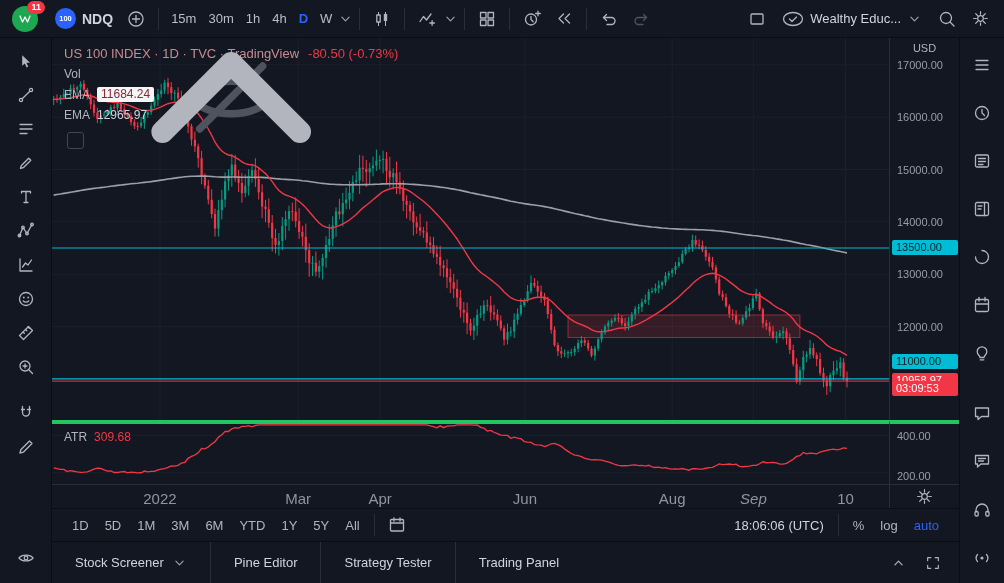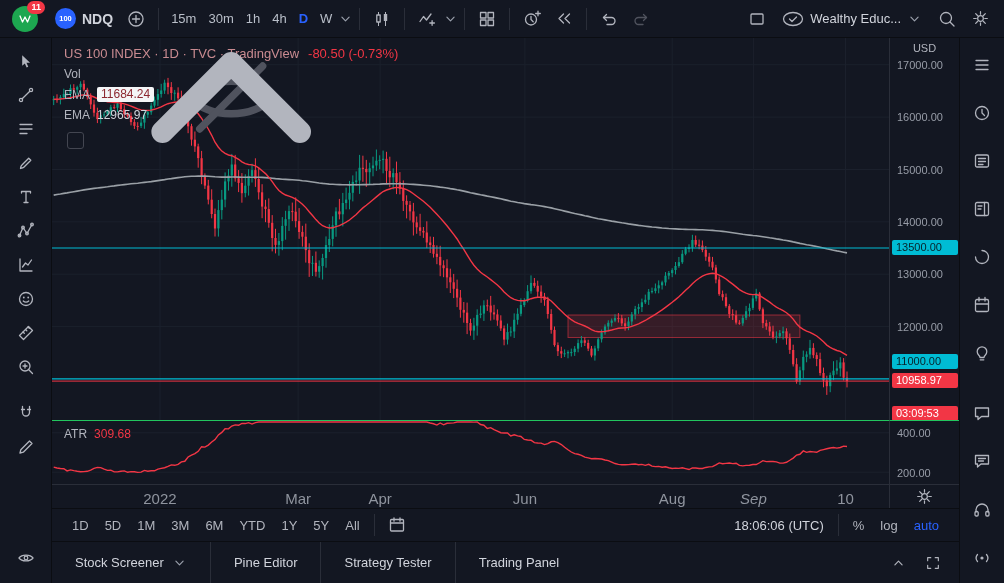--- a/index.html
+++ b/index.html
@@ -28,21 +28,21 @@
 .right-rail{flex:0 0 45px;border-left:1px solid #0b0d12;display:flex;flex-direction:column;align-items:center;padding:12px 0 10px;gap:18px;background:#131722}
 .tool{width:34px;height:30px;border-radius:4px;display:flex;align-items:center;justify-content:center;color:#b2b5be;cursor:pointer}
 .gap-top{margin-top:12px}
 .push-bottom{margin-top:auto}
 .center{flex:1;display:flex;flex-direction:column;min-width:0}
 
 .chart-grid{display:grid;grid-template-columns:1fr 70px;grid-template-rows:382px 64px 24px;background:#131722}
 .plot{position:relative;overflow:hidden;cursor:crosshair}
 .plot svg{position:absolute;inset:0;width:100%;height:100%}
 .axis-col{position:relative;border-left:1px solid #2a2e39;font-size:11px;color:#989da8;overflow:hidden}
-.bt-strong{border-top:1px solid #22c55e}
+.bt-strong{border-top:4px solid #22c55e}
 .bt{border-top:1px solid #2a2e39}
 .usd{position:absolute;top:4px;left:0;right:0;text-align:center;color:#b2b5be}
 .tick{position:absolute;left:7px;line-height:14px}
 .axis-badge{position:absolute;left:2px;width:66px;line-height:15px;border-radius:2px;padding:0 4px;font-size:11px}
 .axis-badge.cyan{background:#00bcd4;color:#06232a}
 .axis-badge.red{background:#f23645;color:#fff}
 .legend{position:absolute;top:8px;left:12px;z-index:3;display:flex;flex-direction:column;gap:6px;font-size:12px;pointer-events:none}
 .legend *{pointer-events:auto}
 .legend-row1{font-size:13px;color:#c98b91;display:flex;gap:9px;align-items:center}
 .legend-change{color:#f23645}
@@ -837,21 +837,21 @@
           <div class="usd">USD</div>
         <div class="tick" style="top: 19.7096px;">17000.00</div>
             <div class="tick" style="top: 72.0814px;">16000.00</div>
             <div class="tick" style="top: 125px; text-align: center;">15000.00</div>
             <div class="tick" style="top: 176.825px;">14000.00</div>
             <div class="tick" style="top: 229.197px;">13000.00</div>
             <div class="tick" style="top: 281.569px;">12000.00</div>
             <div class="axis-badge cyan" style="top: 202.011px;">13500.00</div>
             <div class="axis-badge cyan" style="top: 315.94px;">11000.00</div>
             <div class="axis-badge red" style="top: 335.089px;">10958.97</div>
-            <div class="axis-badge red" style="top: 368px;">03:09:53</div>
+            <div class="axis-badge red" style="top: 343px;">03:09:53</div>
           </div>
 
         <div class="plot bt-strong">
           <svg viewBox="0 0 837 64" preserveAspectRatio="none">
               <line x1="0" y1="12.0" x2="837" y2="12.0" stroke="#1b202c"></line>
               <line x1="0" y1="52.0" x2="837" y2="52.0" stroke="#1b202c"></line>
               <path d="M1.7,46.8L5.0,47.7L8.4,48.3L11.8,48.5L15.1,50.7L18.5,49.7L21.8,50.4L25.2,51.0L28.6,51.5L31.9,51.4L35.3,51.1L38.7,49.8L42.0,48.2L45.4,47.1L48.7,47.3L52.1,48.9L55.5,50.2L58.8,50.0L62.2,51.7L65.5,51.7L68.9,51.1L72.3,50.7L75.6,52.1L79.0,51.4L82.4,51.6L85.7,52.2L89.1,52.0L92.4,50.2L95.8,51.0L99.2,50.6L102.5,50.6L105.9,48.9L109.2,48.2L112.6,47.5L116.0,46.2L119.3,44.6L122.7,45.0L126.1,44.1L129.4,41.6L132.8,40.9L136.1,36.6L139.5,34.6L142.9,33.1L146.2,30.8L149.6,26.1L152.9,26.5L156.3,24.5L159.7,21.4L163.0,18.9L166.4,14.1L169.8,11.6L173.1,7.8L176.5,8.0L179.8,5.1L183.2,4.0L186.6,4.3L189.9,2.5L193.3,2.6L196.6,1.7L200.0,3.1L203.4,1.6L206.7,1.0L210.1,1.0L213.5,1.0L216.8,1.0L220.2,1.0L223.5,1.0L226.9,1.0L230.3,1.0L233.6,1.0L237.0,1.0L240.3,1.0L243.7,1.0L247.1,1.0L250.4,1.0L253.8,1.0L257.2,1.0L260.5,1.0L263.9,1.0L267.2,1.0L270.6,1.0L274.0,1.0L277.3,1.0L280.7,1.0L284.0,1.0L287.4,1.0L290.8,1.0L294.1,1.0L297.5,1.0L300.8,1.0L304.2,1.0L307.6,1.0L310.9,1.0L314.3,1.0L317.7,1.0L321.0,1.0L324.4,1.0L327.7,1.0L331.1,1.0L334.5,1.0L337.8,1.0L341.2,1.0L344.5,1.0L347.9,1.0L351.3,1.0L354.6,1.0L358.0,1.0L361.4,1.0L364.7,1.0L368.1,1.0L371.4,1.0L374.8,1.0L378.2,2.0L381.5,2.8L384.9,4.1L388.2,2.0L391.6,3.9L395.0,2.3L398.3,2.1L401.7,1.9L405.1,1.0L408.4,1.0L411.8,1.0L415.1,1.0L418.5,1.0L421.9,1.2L425.2,1.0L428.6,3.6L431.9,4.3L435.3,7.5L438.7,6.8L442.0,8.8L445.4,10.3L448.8,11.9L452.1,12.2L455.5,12.2L458.8,15.2L462.2,14.0L465.6,15.1L468.9,15.7L472.3,18.7L475.6,19.3L479.0,19.5L482.4,22.0L485.7,22.3L489.1,22.5L492.5,24.0L495.8,22.9L499.2,21.1L502.5,20.7L505.9,22.0L509.3,23.9L512.6,26.7L516.0,29.2L519.3,31.5L522.7,33.2L526.1,33.8L529.4,34.9L532.8,36.7L536.2,37.5L539.5,38.3L542.9,38.1L546.2,38.3L549.6,38.6L553.0,39.6L556.3,40.3L559.7,41.8L563.0,43.2L566.4,44.1L569.8,44.5L573.1,44.5L576.5,44.3L579.8,43.9L583.2,43.7L586.6,44.4L589.9,44.1L593.3,45.0L596.7,44.0L600.0,45.8L603.4,46.4L606.7,46.1L610.1,47.0L613.5,46.5L616.8,47.5L620.2,48.2L623.5,47.9L626.9,48.1L630.3,47.5L633.6,48.4L637.0,49.3L640.4,47.7L643.7,47.7L647.1,48.2L650.4,48.2L653.8,47.2L657.2,46.6L660.5,46.3L663.9,44.5L667.2,42.6L670.6,43.4L674.0,43.0L677.3,42.7L680.7,43.3L684.1,42.9L687.4,45.1L690.8,45.6L694.1,45.1L697.5,44.9L700.9,44.2L704.2,44.2L707.6,42.4L710.9,40.3L714.3,41.3L717.7,41.2L721.0,41.1L724.4,41.5L727.8,42.8L731.1,42.8L734.5,41.9L737.8,39.9L741.2,37.7L744.6,34.6L747.9,33.8L751.3,30.4L754.6,31.8L758.0,31.0L761.4,31.3L764.7,31.8L768.1,29.9L771.5,29.0L774.8,28.2L778.2,27.4L781.5,26.9L784.9,27.6L788.3,26.9L791.6,25.5L795.0,25.9" fill="none" stroke="#f23645" stroke-width="1.4"></path>
             </svg>
           <div class="atr-legend">
             <span>ATR</span>

